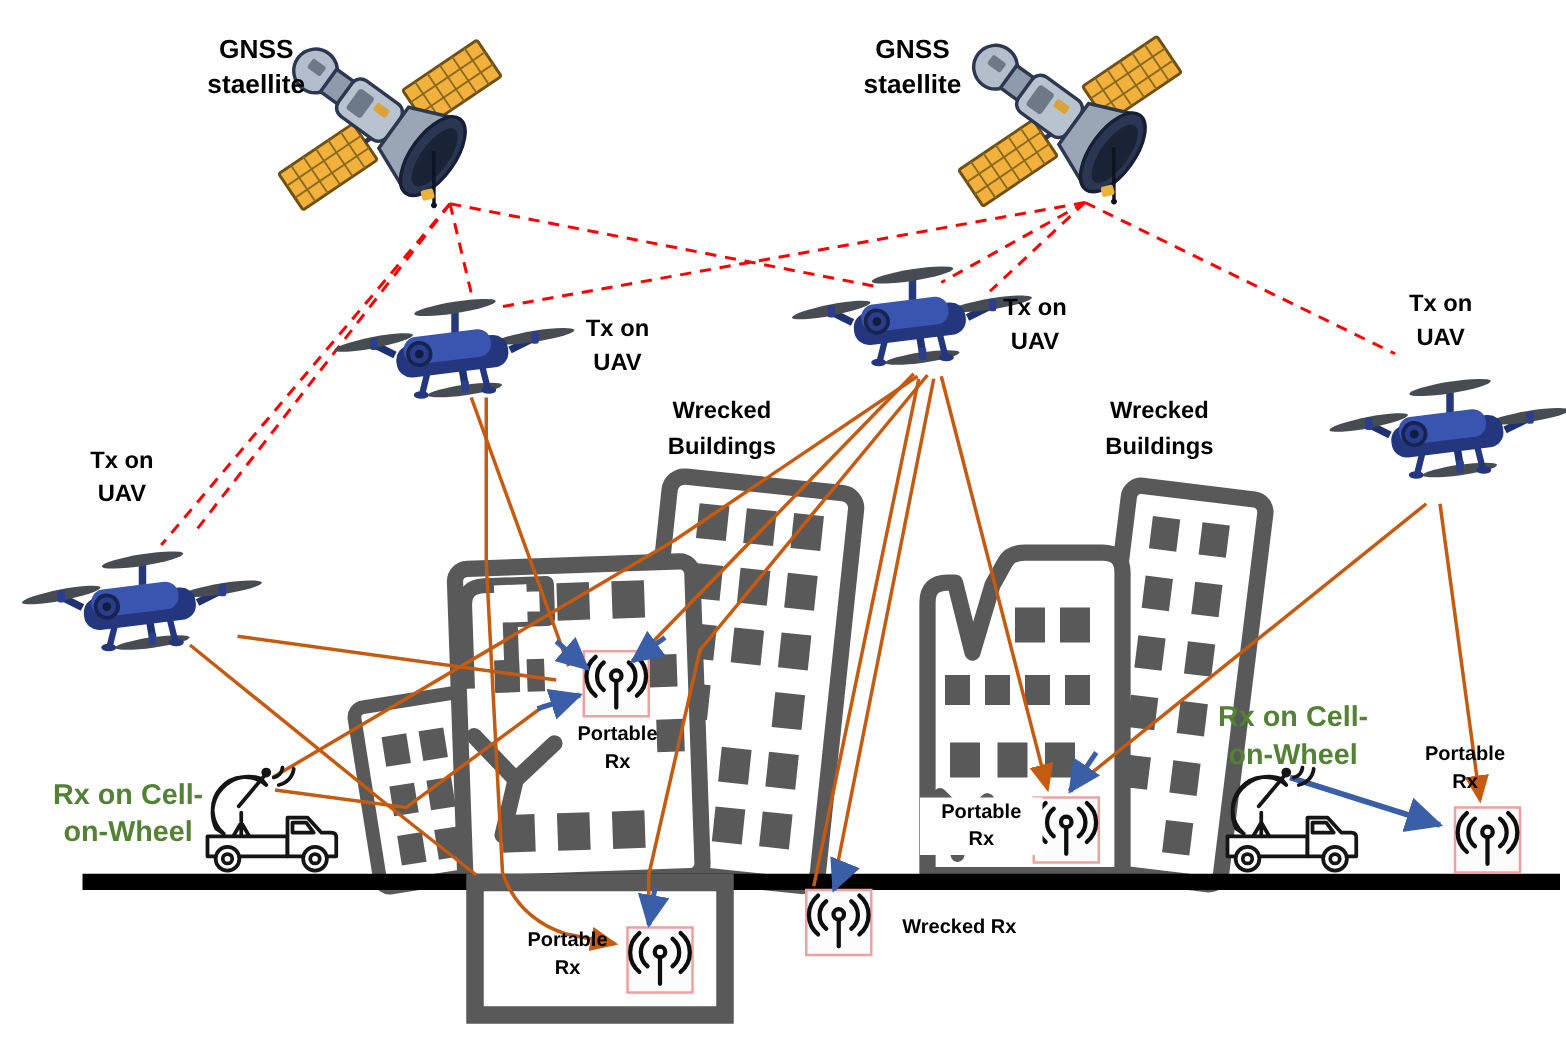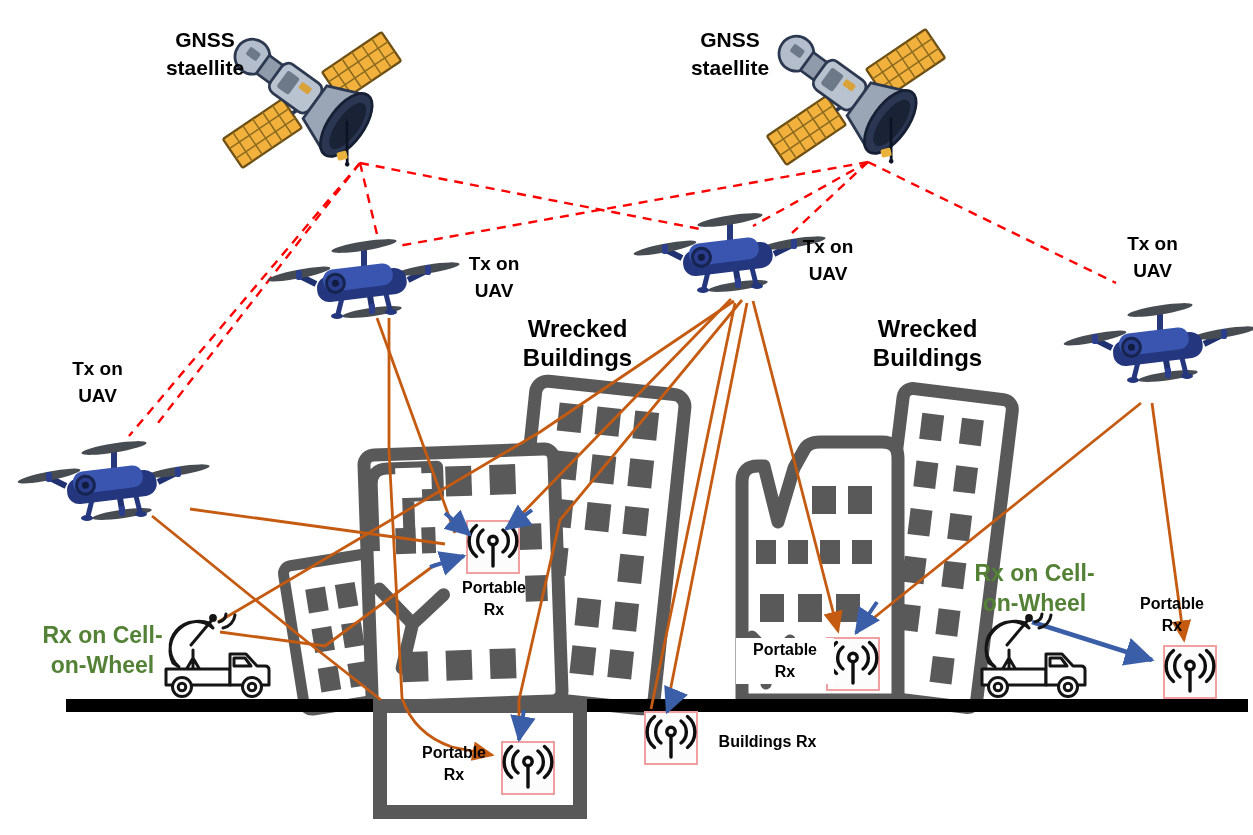--- a/index.html
+++ b/index.html
@@ -3,21 +3,21 @@
 <meta charset="utf-8">
 <style>
   html,body{margin:0;padding:0;background:#fff;}
   .stage{position:relative;width:1253px;height:835px;background:#ffffff;overflow:hidden;
          font-family:"Liberation Sans",sans-serif;}
   .art{position:absolute;left:0;top:0;}
   .lbl{position:absolute;text-align:center;font-weight:bold;color:#000;}
   .lbl span{display:block;}
   .sat-lbl{font-size:21px;line-height:28px;}
   .uav-lbl{font-size:19px;line-height:27px;}
-  .bld-lbl{font-size:24px;line-height:29px;}
+  .bld-lbl{font-size:19px;line-height:29px;}
   .cow-lbl{font-size:23px;line-height:30px;color:#538135;}
   .rx-lbl{font-size:16px;line-height:22px;}
   .rx-lbl.bg{background:#ffffff;padding:1px 2px;}
 </style>
 </head>
 <body>
 
 <div class="stage">
 
 <svg class="art" width="1253" height="835" viewBox="0 0 1253 835">
@@ -311,21 +311,21 @@
 
 <div class="lbl rx-lbl" style="left:444px;top:577px;width:100px">
   <span>Portable</span>
   <span>Rx</span>
 </div>
 <div class="lbl rx-lbl" style="left:408px;top:742px;width:92px">
   <span>Portable</span>
   <span>Rx</span>
 </div>
 <div class="lbl rx-lbl" style="left:710px;top:731px;width:115px">
-  <span>Buildings Rx</span>
+  <span>Wrecked Rx</span>
 </div>
 <div class="lbl rx-lbl bg" style="left:736px;top:638px;width:94px">
   <span>Portable</span>
   <span>Rx</span>
 </div>
 <div class="lbl rx-lbl" style="left:1122px;top:593px;width:100px">
   <span>Portable</span>
   <span>Rx</span>
 </div>
 

